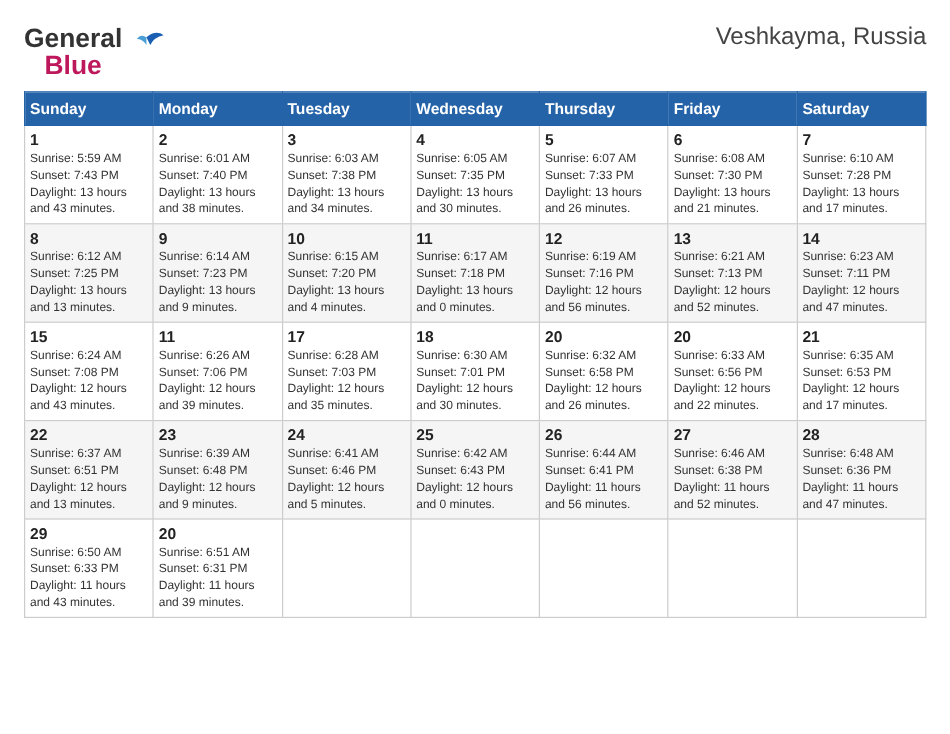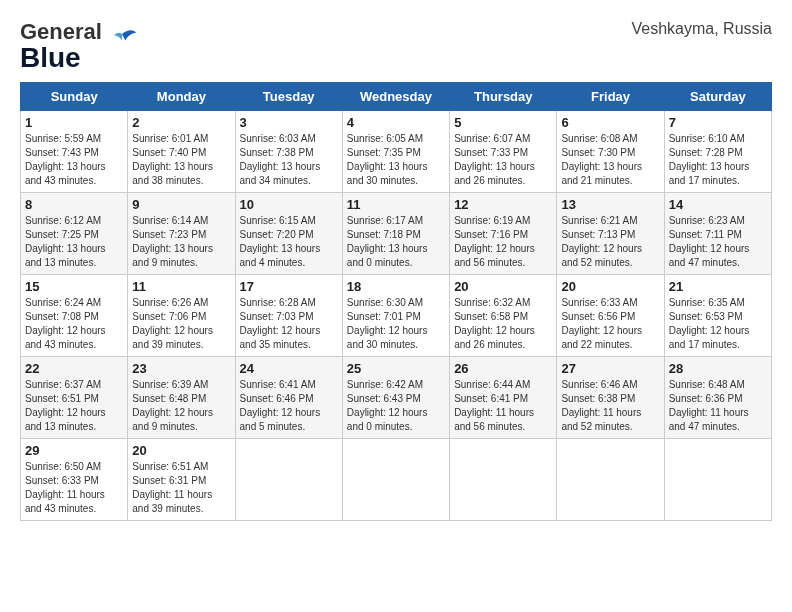--- a/index.html
+++ b/index.html
@@ -21,32 +21,32 @@
       flex-direction: column;
       align-items: flex-start;
     }
     .logo-row {
       display: flex;
       align-items: center;
       gap: 2px;
     }
     .title-block { text-align: right; }
     .title-block h1 { font-size: 32px; font-weight: bold; color: #222; }
-    .title-block h2 { font-size: 16px; font-weight: normal; color: #444; }
+    .title-block h2 { font-size: 20px; font-weight: normal; color: #444; }
     
     table {
       width: 100%;
       border-collapse: collapse;
       font-size: 11px;
     }
     thead tr th {
       background-color: #2563a8;
       color: #fff;
       padding: 6px 4px;
-      text-align: center;
+      text-align: left;
       font-size: 13px;
       font-weight: bold;
       border: 1px solid #2563a8;
     }
     tbody tr td {
       border: 1px solid #ccc;
       padding: 4px;
       vertical-align: top;
       width: calc(100% / 7);
       min-height: 80px;
@@ -68,23 +68,23 @@
       line-height: 1.4;
     }
     td.empty { background: #fff !important; border-color: #ccc; }
   </style>
 </head>
 <body>
 
 <div class="header">
   <div class="logo">
     <div class="logo-row">
-      <div style="display:flex;flex-direction:column;line-height:1.05;">
+      <div style="display:flex;flex-direction:column;line-height:1.05;text-align:center;">
         <span style="font-size:22px;font-weight:bold;color:#333;">General</span>
-        <span style="font-size:28px;font-weight:bold;color:#0f172a;">Blue</span>
+        <span style="font-size:22px;font-weight:bold;color:#be185d;">Blue</span>
       </div>
       <svg width="32" height="32" viewBox="0 0 40 40" style="margin-left:2px;margin-top:-8px;">
         <path d="M20,10 Q30,2 38,8 Q28,10 24,18 Q22,14 20,10Z" fill="#1a5fb4"></path>
         <path d="M20,10 Q14,6 10,12 Q16,12 20,18 Q20,14 20,10Z" fill="#4a9fd4"></path>
       </svg>
     </div>
   </div>
   <div class="title-block">
     <h2>Veshkayma, Russia</h2>
   </div>

